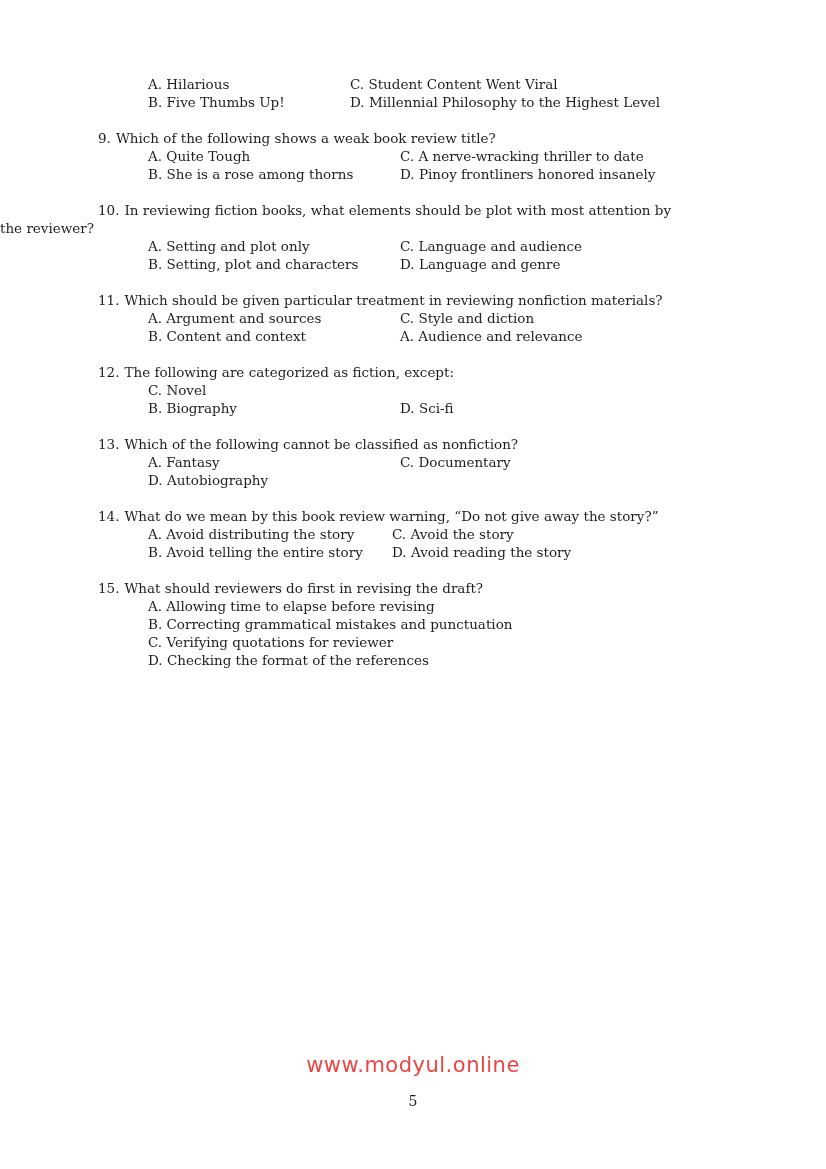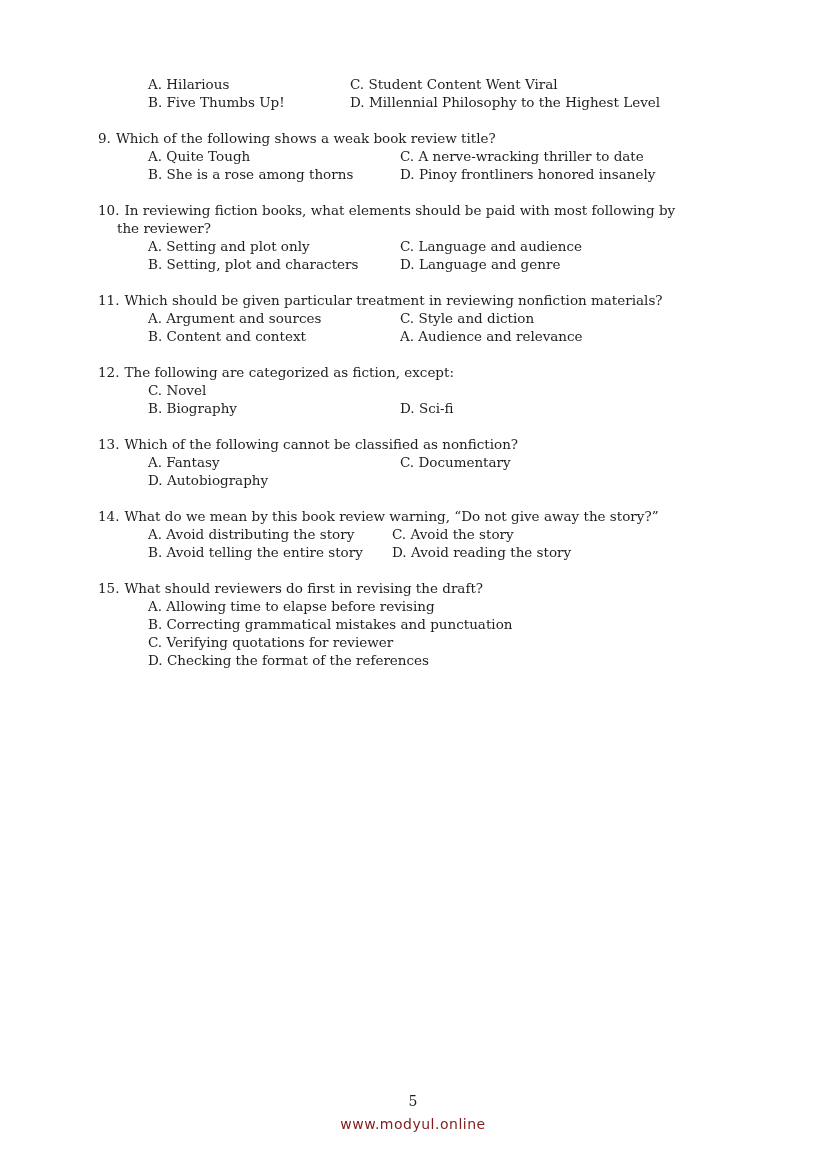--- a/index.html
+++ b/index.html
@@ -17,44 +17,44 @@
     position: absolute;
     inset: 0;
     padding-top: 75px;
     box-sizing: border-box;
   }
   p { margin: 0; line-height: 18px; white-space: nowrap; }
   .block { margin-top: 18px; }
   .block.first { margin-top: 0; }
   .q-line { margin-left: 98px; }
   .q-line .num { margin-right: 5px; }
-  .q-wrap-line { margin-left: 117px; }
+  .q-wrap-line { }
   .opt-row { margin-left: 148px; display: flex; }
   .opt-left { flex: 0 0 auto; }
   .w202 .opt-left { width: 202px; }
   .w252 .opt-left { width: 252px; }
   .w244 .opt-left { width: 244px; }
   .opt-right { flex: 0 0 auto; }
   .page-num {
     position: absolute;
     top: 1092px;
     left: 0; right: 0;
     text-align: center;
     font-size: 14px;
     line-height: 18px;
   }
   .watermark {
     position: absolute;
-    top: 1112px;
+    top: 1053px;
     left: 0; right: 0;
     text-align: center;
     font-family: "DejaVu Sans", sans-serif;
-    font-size: 14px;
+    font-size: 21px;
     line-height: 24px;
-    color: #7f1d1d;
+    color: #ef4444;
     letter-spacing: 0.5px;
   }
 </style>
 </head>
 <body>
 
 <div class="doc">
 
   <div class="block first">
     <p class="opt-row w202">
@@ -76,21 +76,21 @@
       <span class="opt-right">C. A nerve-wracking thriller to date</span>
     </p>
     <p class="opt-row w252">
       <span class="opt-left">B. She is a rose among thorns</span>
       <span class="opt-right">D. Pinoy frontliners honored insanely</span>
     </p>
   </div>
 
   <div class="block">
     <p class="q-line">
-      <span class="num">10.</span><span>In reviewing fiction books, what elements should be paid with most following by</span>
+      <span class="num">10.</span><span>In reviewing fiction books, what elements should be plot with most attention by</span>
     </p>
     <p class="q-wrap-line">the reviewer?</p>
     <p class="opt-row w252">
       <span class="opt-left">A. Setting and plot only</span>
       <span class="opt-right">C. Language and audience</span>
     </p>
     <p class="opt-row w252">
       <span class="opt-left">B. Setting, plot and characters</span>
       <span class="opt-right">D. Language and genre</span>
     </p>

